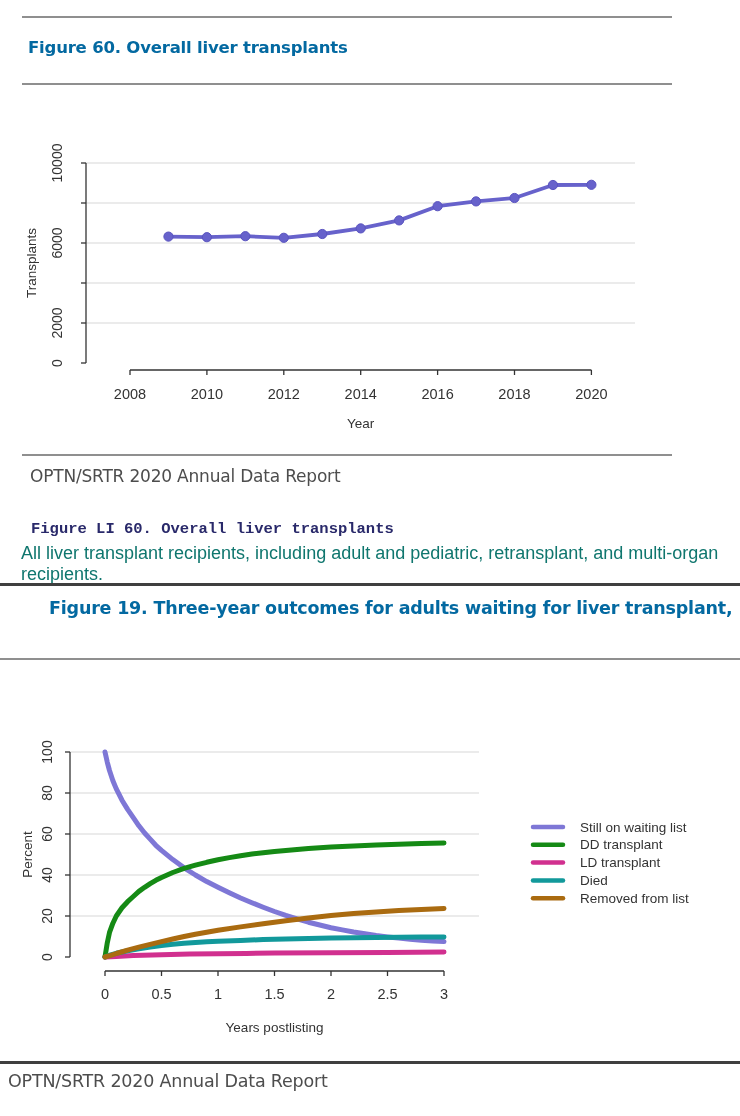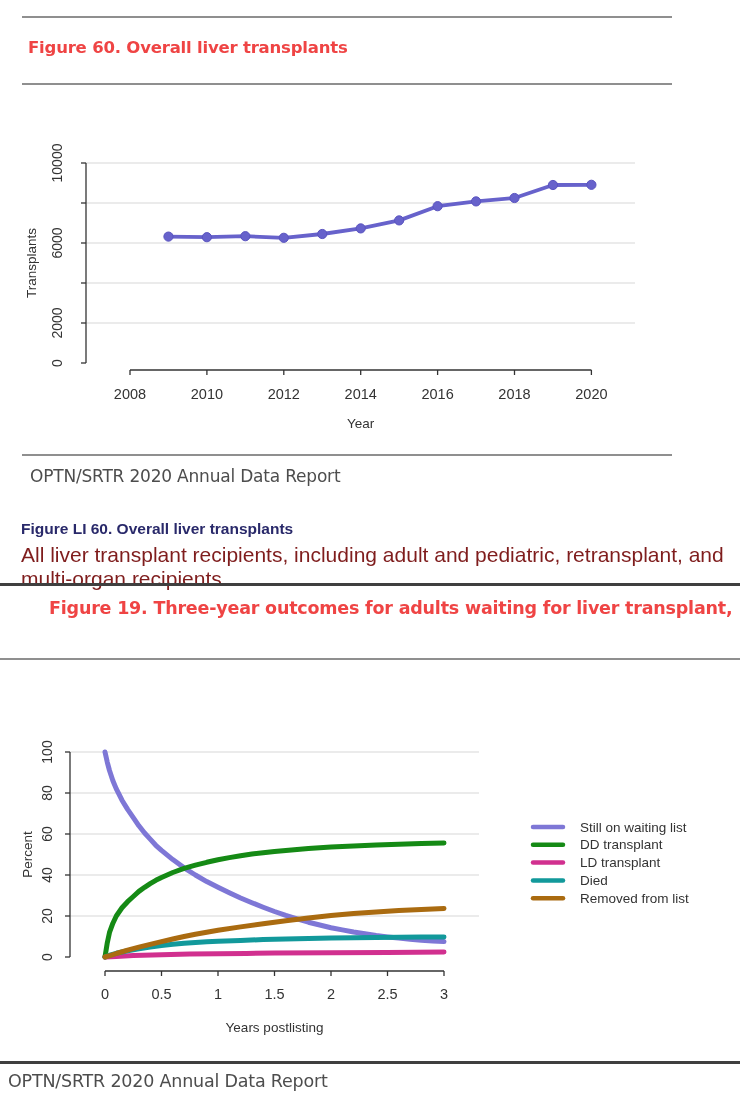--- a/index.html
+++ b/index.html
@@ -2,25 +2,25 @@
 <html><head>
 <meta charset="utf-8">
 <style>
   html,body{margin:0;padding:0;background:#ffffff;}
   #page{position:relative;width:740px;height:1116px;background:#ffffff;overflow:hidden;
         font-family:"Liberation Sans",sans-serif;}
   .rule{position:absolute;}
   .rule-light{background:#8f8f8f;}
   .rule-dark{background:#3f3f3f;}
   .fig-title{position:absolute;font-family:"DejaVu Sans",sans-serif;font-weight:bold;
-             color:#ef4444;letter-spacing:-0.2px;}
+             color:#0369a1;letter-spacing:-0.2px;}
   .report-heading{position:absolute;font-family:"DejaVu Sans",sans-serif;font-weight:normal;
                   font-size:17px;color:#4d4d4d;letter-spacing:-0.2px;}
   .navy-heading{position:absolute;font-weight:bold;font-size:15.5px;color:#29296a;}
-  .navy-caption{position:absolute;font-size:21px;color:#7f1d1d;}
+  .navy-caption{position:absolute;font-size:18px;color:#0f766e;}
   svg{position:absolute;font-family:"Liberation Sans",sans-serif;}
   svg text{font-family:"Liberation Sans",sans-serif;}
 </style>
 </head>
 <body>
 
 <div id="page">
 
   <div class="rule rule-light" style="left:22px;top:16px;width:650px;height:2px;"></div>
 
@@ -74,21 +74,21 @@
       <circle cx="476.05" cy="101.4" r="4.6" fill="#6762cb" stroke="#5a54c0" stroke-width="1"></circle>
       <circle cx="514.5" cy="98" r="4.6" fill="#6762cb" stroke="#5a54c0" stroke-width="1"></circle>
       <circle cx="552.95" cy="85" r="4.6" fill="#6762cb" stroke="#5a54c0" stroke-width="1"></circle>
       <circle cx="591.4000000000001" cy="84.79999999999998" r="4.6" fill="#6762cb" stroke="#5a54c0" stroke-width="1"></circle>
     </svg>
 
   <div class="rule rule-light" style="left:22px;top:454px;width:650px;height:2px;"></div>
 
   <div class="report-heading" style="left:30px;top:466px;">OPTN/SRTR 2020 Annual Data Report</div>
 
-  <div class="navy-heading" style="left:21px;top:520px;">Figure LI 60. Overall liver transplants</div>
+  <div class="navy-heading" style="left:31px;top:520px;font-family:Liberation Mono, monospace;">Figure LI 60. Overall liver transplants</div>
 
   <div class="navy-caption" style="left:21px;top:543px;width:715px;">All liver transplant recipients, including adult and pediatric, retransplant, and multi-organ recipients.</div>
 
   <div class="rule rule-dark" style="left:0;top:583px;width:740px;height:3px;"></div>
 
   <div class="fig-title" style="left:5px;top:597px;font-size:17.5px;line-height:1.28;width:730px;margin-left:44px;">
     <div>Figure 19. Three-year outcomes for adults waiting for liver transplant,</div>
   </div>
 
   <div class="rule rule-light" style="left:0;top:658px;width:740px;height:2px;"></div>

